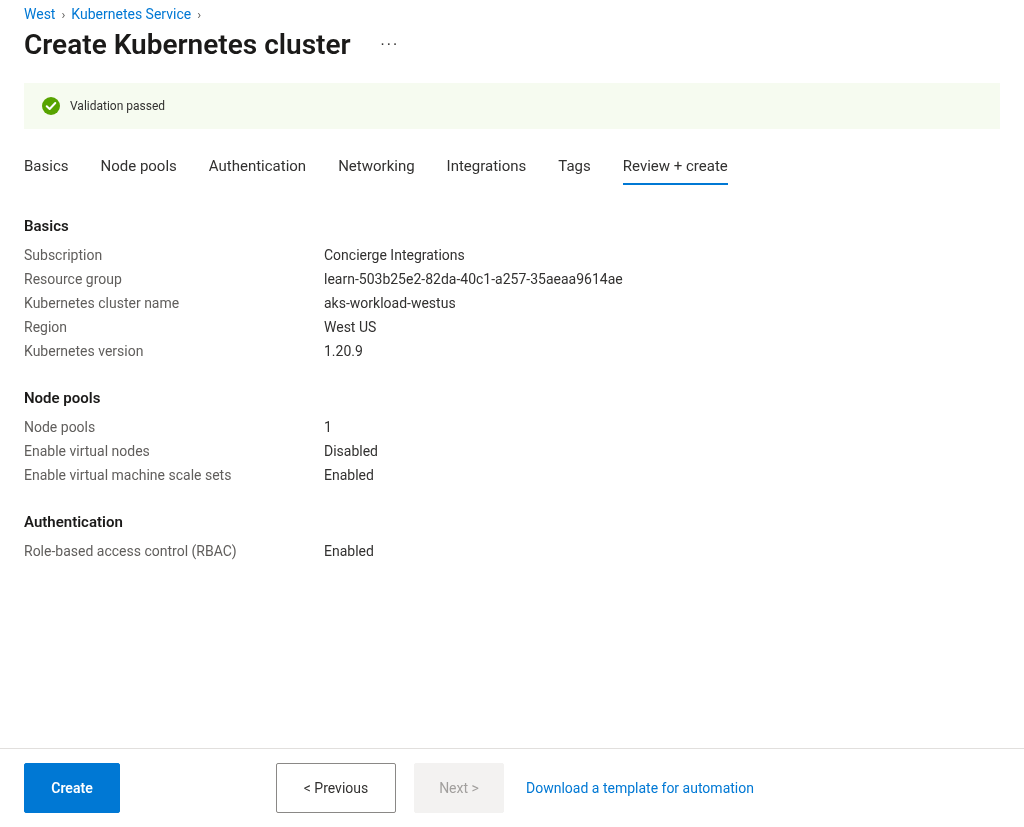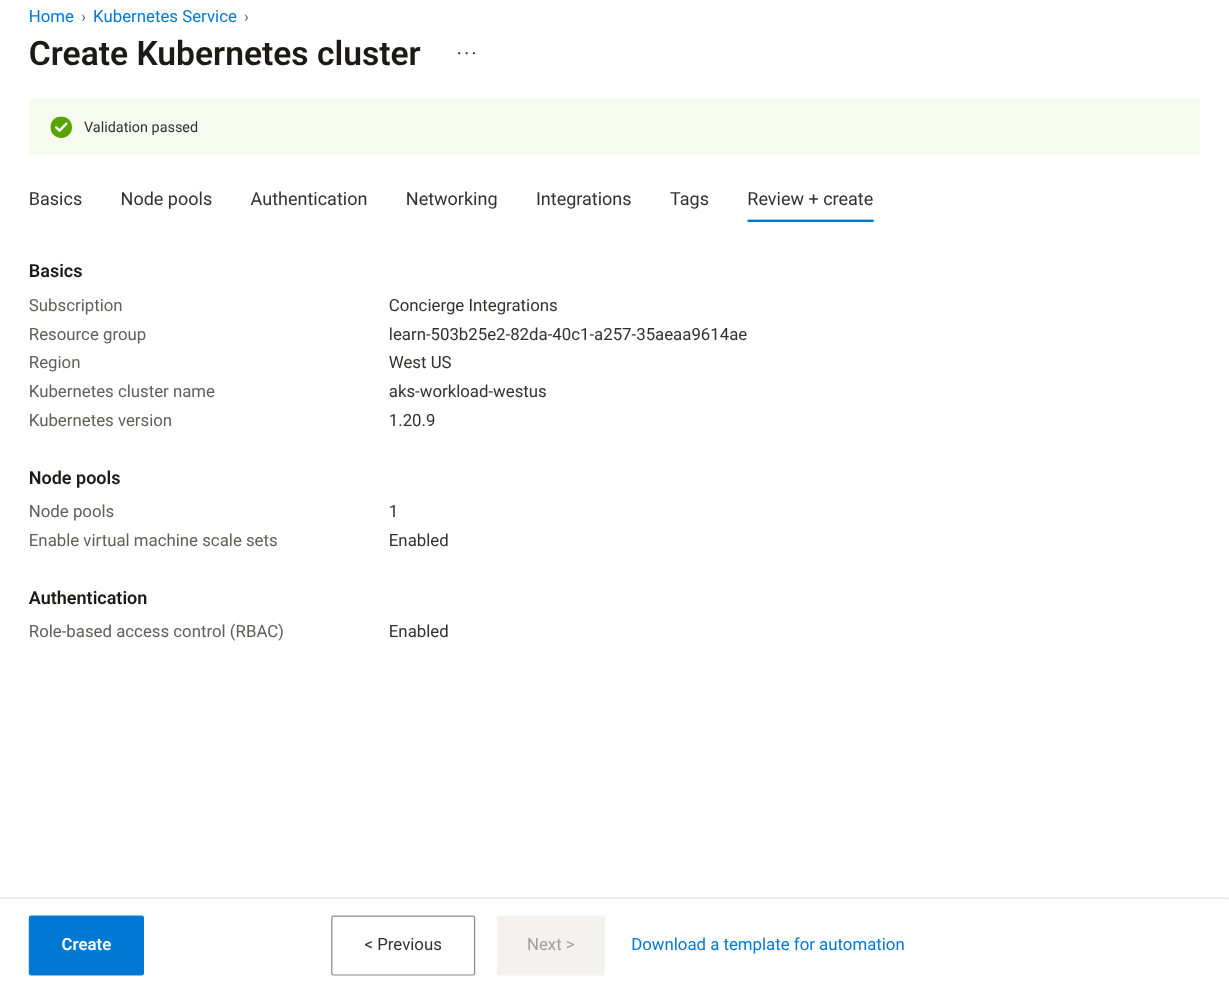--- a/index.html
+++ b/index.html
@@ -156,21 +156,21 @@
       text-decoration: none;
       cursor: pointer;
       margin-left: 4px;
     }
   </style>
 </head>
 <body>
 
 <div class="top-area">
   <div class="breadcrumb">
-    <a>Home</a>
+    <a>West</a>
     <span class="sep">›</span>
     <a>Kubernetes Service</a>
     <span class="sep">›</span>
   </div>
   <div class="page-title-row">
     <h1 class="page-title">Create Kubernetes cluster</h1>
     <span class="ellipsis-btn">···</span>
   </div>
 </div>
 
@@ -199,38 +199,42 @@
     <div class="section-title">Basics</div>
     <div class="kv-row">
       <div class="kv-label">Subscription</div>
       <div class="kv-value">Concierge Integrations</div>
     </div>
     <div class="kv-row">
       <div class="kv-label">Resource group</div>
       <div class="kv-value">learn-503b25e2-82da-40c1-a257-35aeaa9614ae</div>
     </div>
     <div class="kv-row">
+      <div class="kv-label">Kubernetes cluster name</div>
+      <div class="kv-value">aks-workload-westus</div>
+    </div>
+    <div class="kv-row">
       <div class="kv-label">Region</div>
       <div class="kv-value">West US</div>
     </div>
     <div class="kv-row">
-      <div class="kv-label">Kubernetes cluster name</div>
-      <div class="kv-value">aks-workload-westus</div>
-    </div>
-    <div class="kv-row">
       <div class="kv-label">Kubernetes version</div>
       <div class="kv-value">1.20.9</div>
     </div>
   </div>
 
   <div class="section">
     <div class="section-title">Node pools</div>
     <div class="kv-row">
       <div class="kv-label">Node pools</div>
       <div class="kv-value">1</div>
+    </div>
+    <div class="kv-row">
+      <div class="kv-label">Enable virtual nodes</div>
+      <div class="kv-value">Disabled</div>
     </div>
     <div class="kv-row">
       <div class="kv-label">Enable virtual machine scale sets</div>
       <div class="kv-value">Enabled</div>
     </div>
   </div>
 
   <div class="section">
     <div class="section-title">Authentication</div>
     <div class="kv-row">

